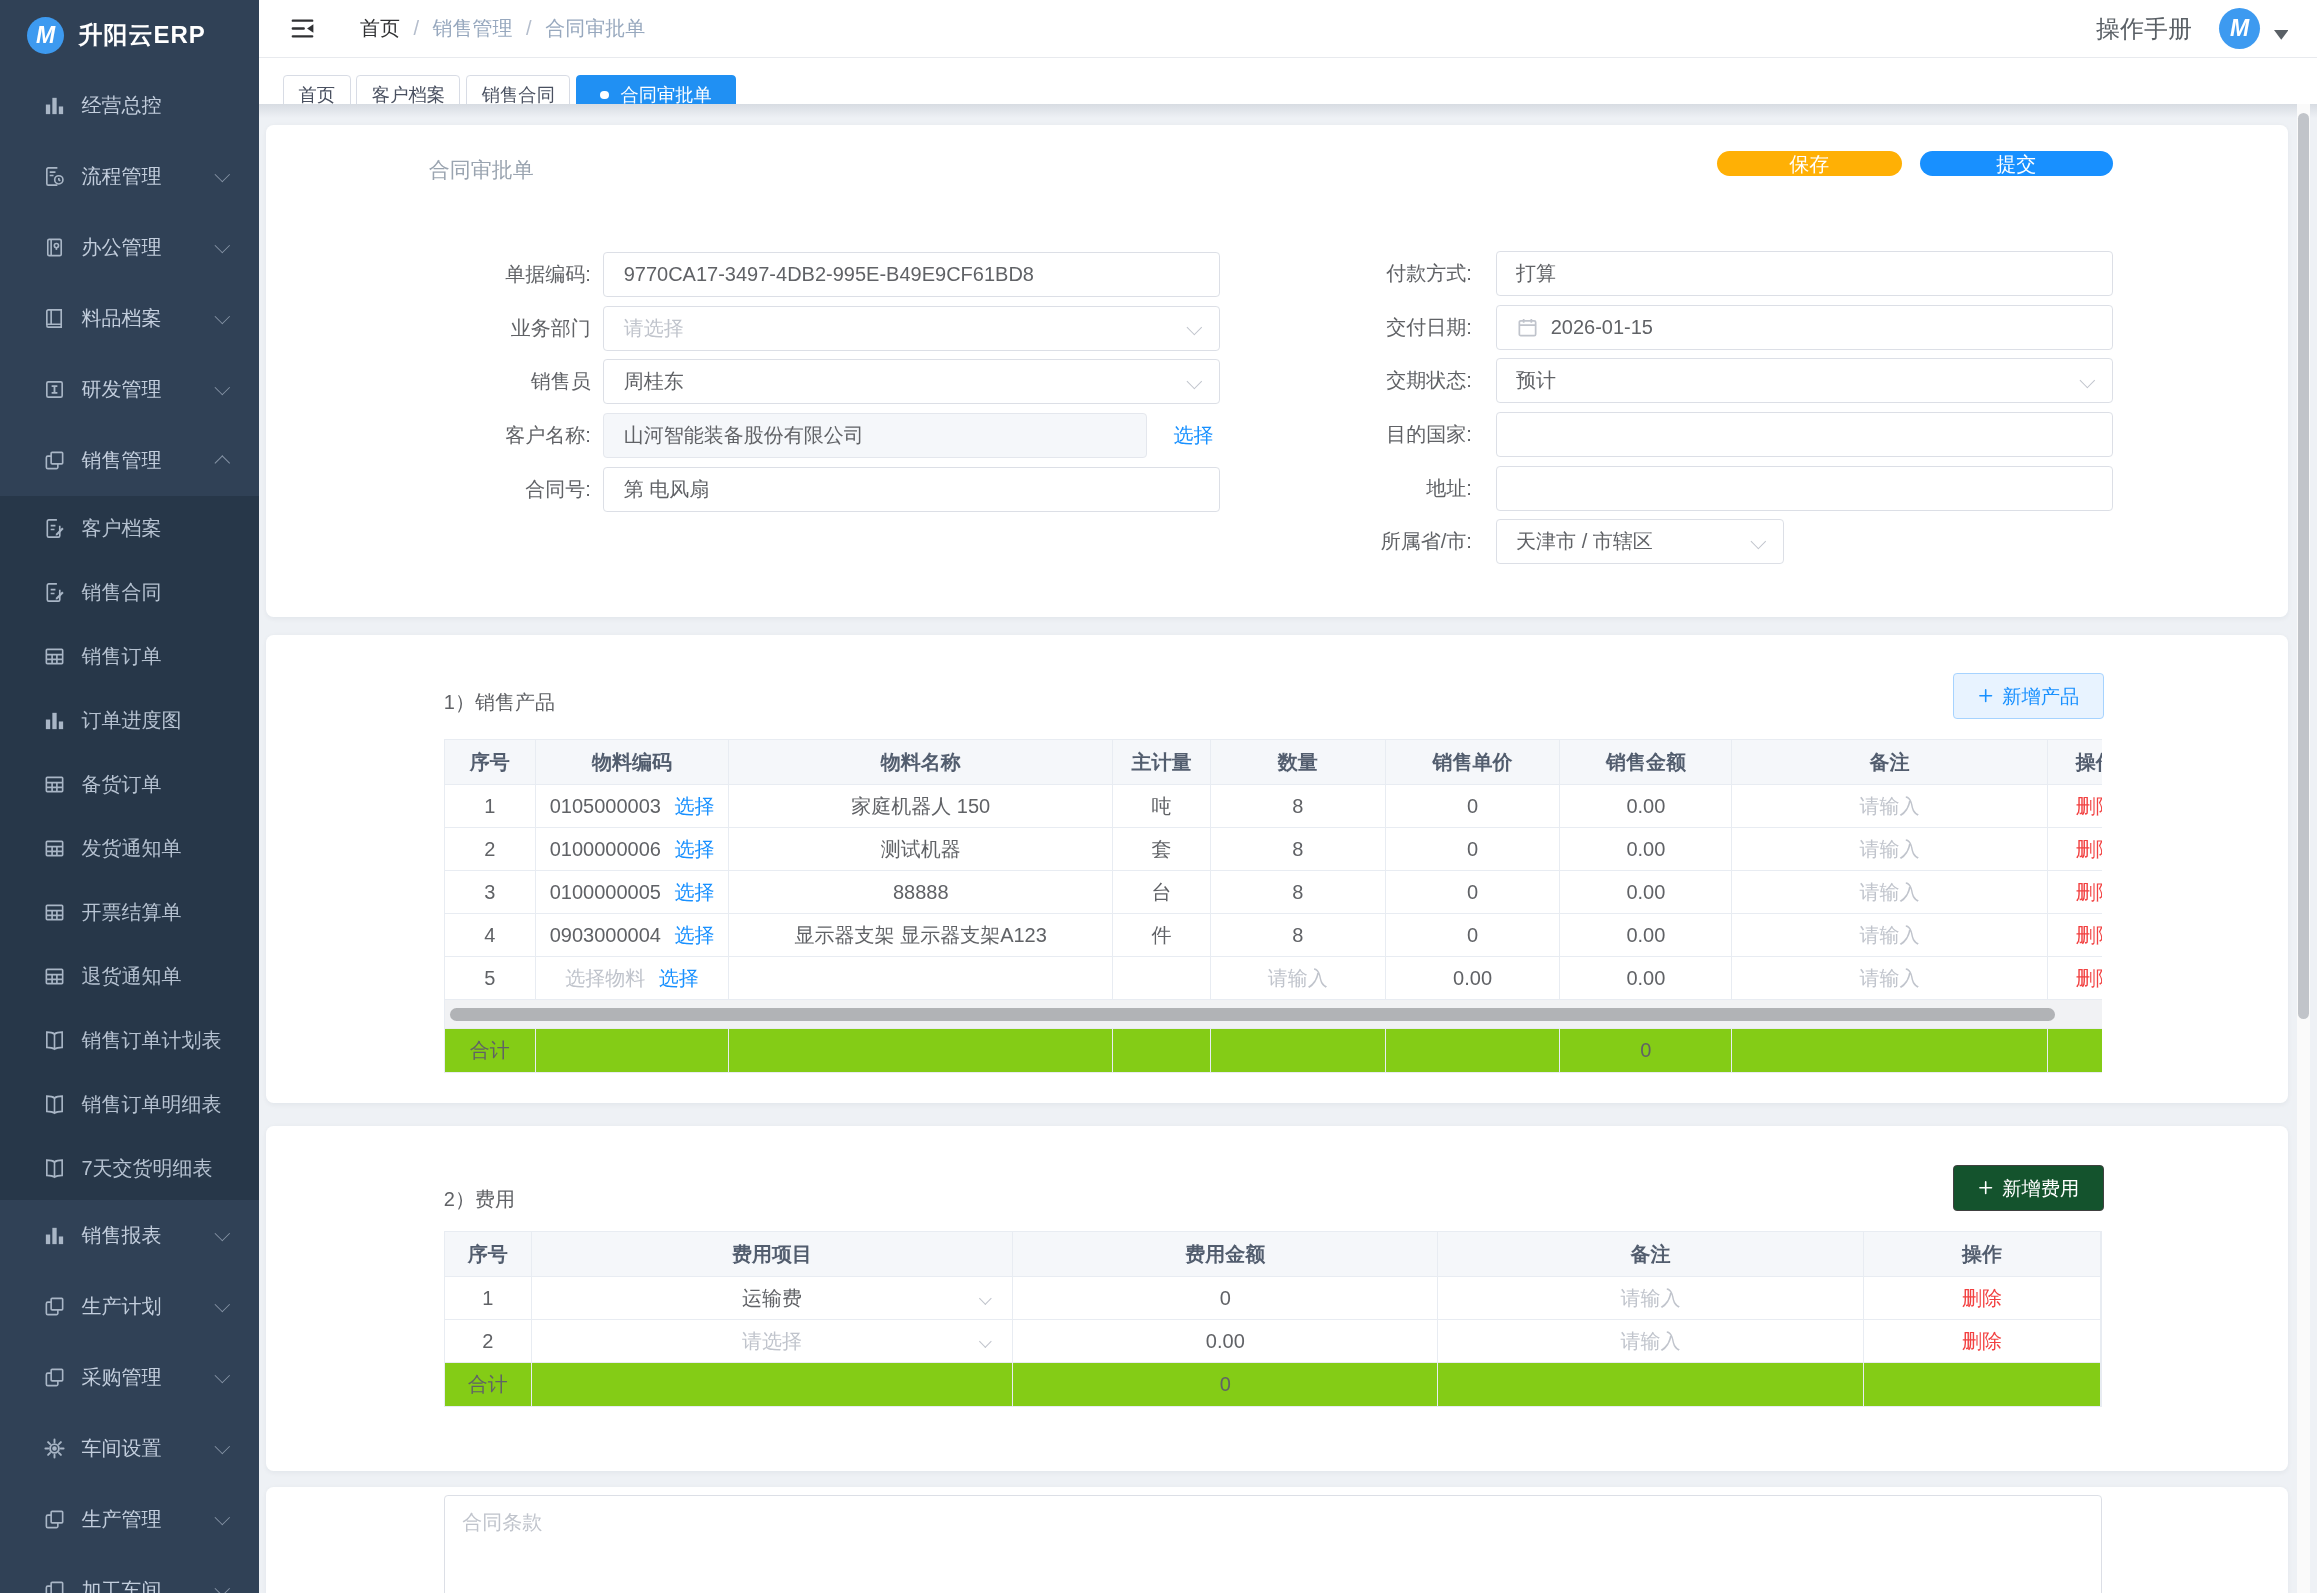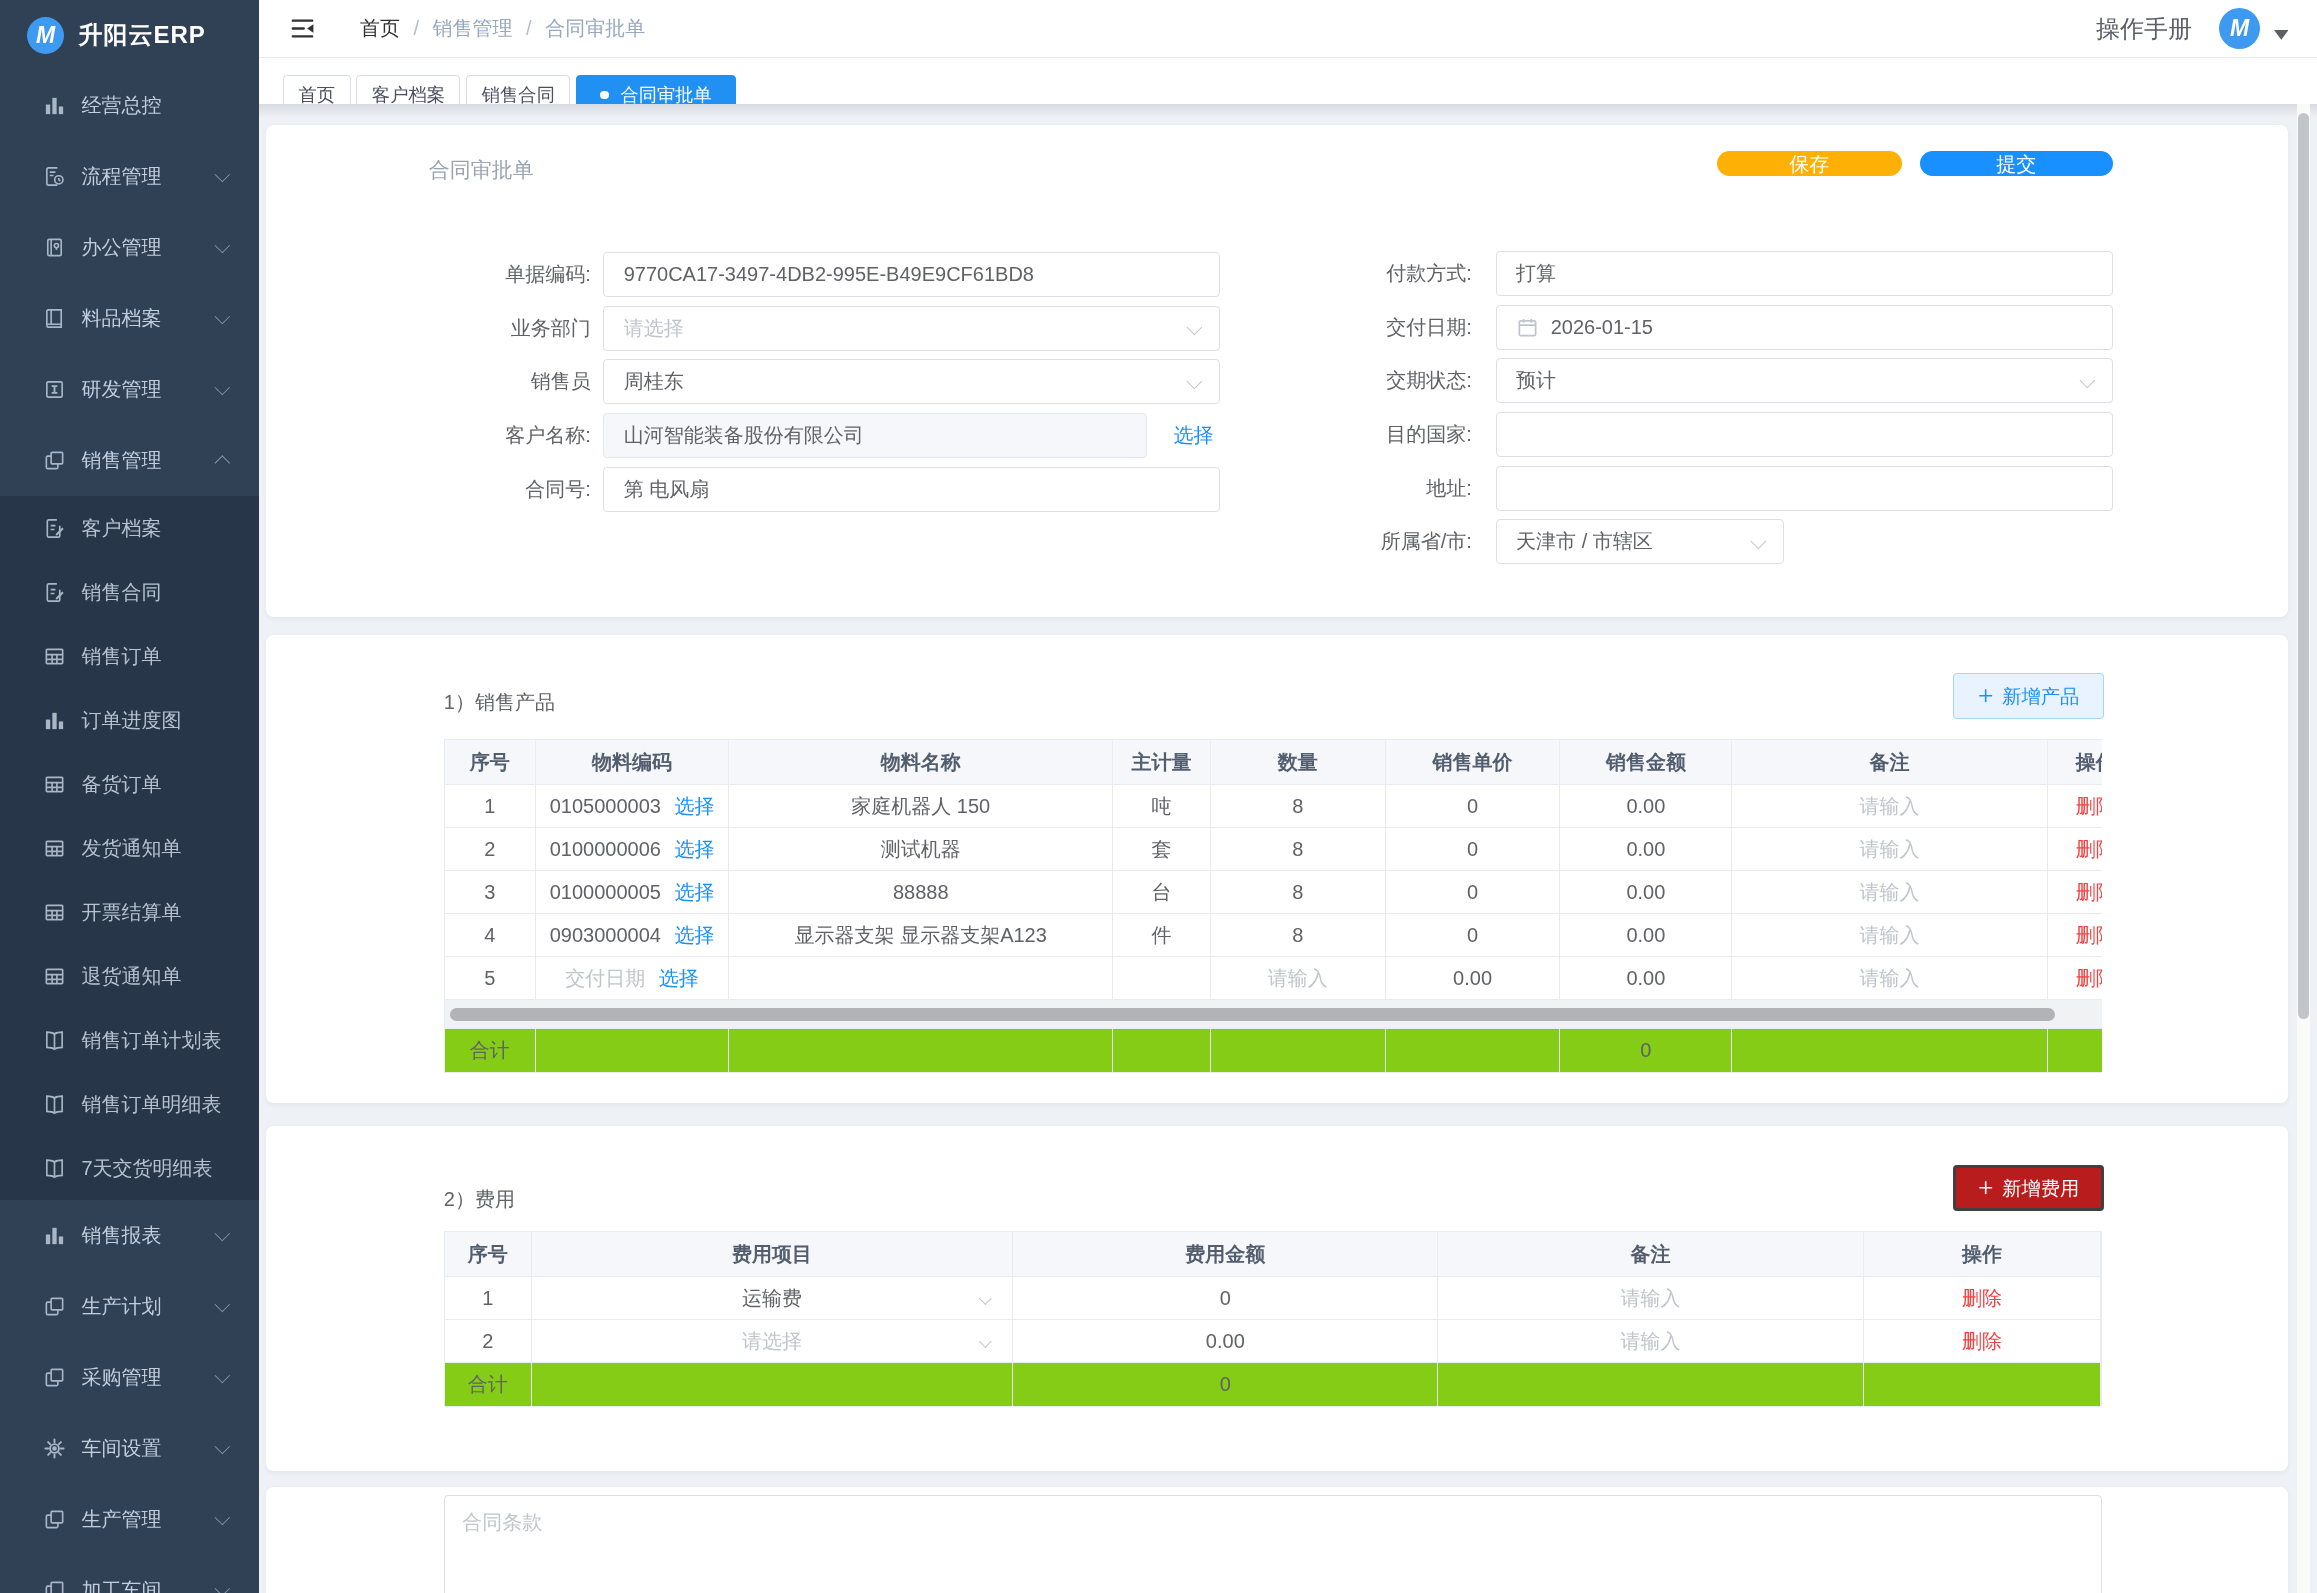--- a/index.html
+++ b/index.html
@@ -93,21 +93,21 @@
   .cal-icon svg { width:23px; height:23px; display:block; }
   .pick-link { color:#1890ff; font-size:20px; margin-left:26px; cursor:pointer; white-space:nowrap; }
 
   
   .sec-title { position:absolute; left:178px; font-size:20px; color:#606266; }
   .p2 .sec-title { top:54px; }
   .p3 .sec-title { top:60px; }
   .btn-add { position:absolute; left:1687px; width:151px; height:46px; border-radius:3.9px;
     font-size:19.3px; display:flex; align-items:center; justify-content:center; gap:7.7px; cursor:pointer; }
   .p2 .btn-add { top:38px; background:#e8f3ff; border:1px solid #a6d3ff; color:#1890ff; }
-  .p3 .btn-add { top:39px; background:#b91c1c; border:3px solid #404040; color:#fff;text-align:right; }
+  .p3 .btn-add { top:39px; background:#14532d; border:1px solid #404040; color:#fff;text-align:right; }
   .plus-ico { width:17.4px; height:17.4px; }
   .plus-ico svg { width:17.4px; height:17.4px; display:block; }
 
   .tbl-clip { position:absolute; left:178px; overflow:hidden; width:1658px;
     border:1px solid #e8ecf2; border-right:none; }
   .p2 .tbl-clip { top:104px; }
   .p3 .tbl-clip { top:105px; border-right:1px solid #e8ecf2; }
   .tr { display:flex; background:#fff; }
   .p2 .tr { width:1700px; }
   .p3 .tr { width:1656px; }
@@ -663,21 +663,21 @@
                 <span class="ph">请输入</span>
               </div>
               <div class="td c8">
                 <span class="del">删除</span>
               </div>
             </div>
 
             <div class="tr">
               <div class="td c0">5</div>
               <div class="td c1">
-                <span class="ph">交付日期</span>
+                <span class="ph">选择物料</span>
                 <span class="link">选择</span>
               </div>
               <div class="td c2"></div>
               <div class="td c3"></div>
               <div class="td c4">
                 <span class="ph">请输入</span>
               </div>
               <div class="td c5">0.00</div>
               <div class="td c6">0.00</div>
               <div class="td c7">

